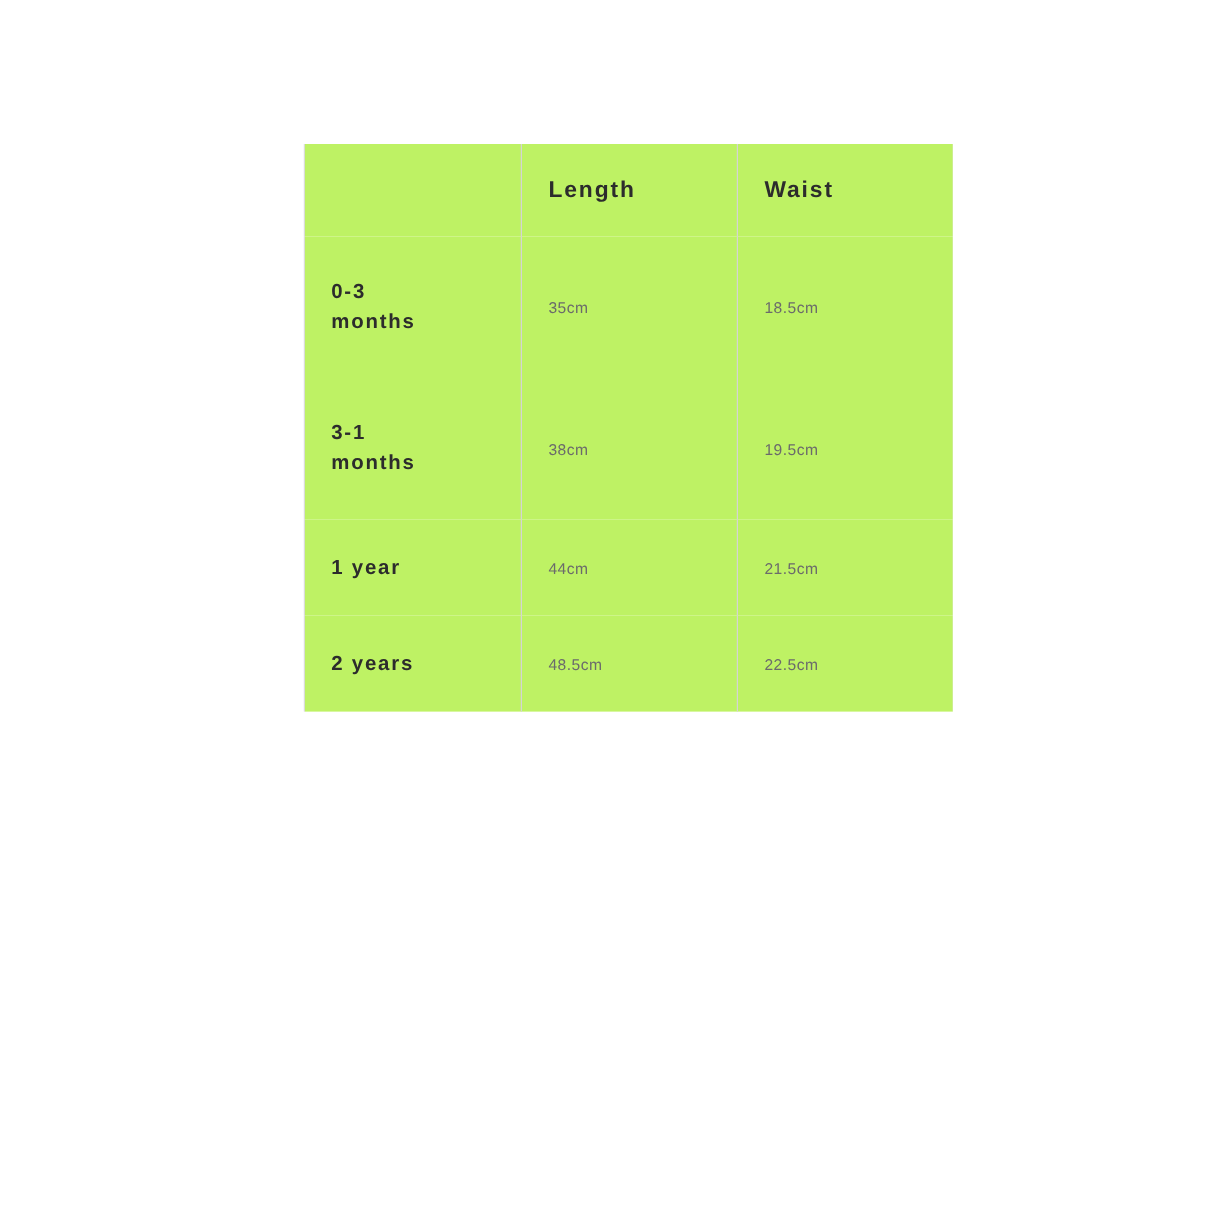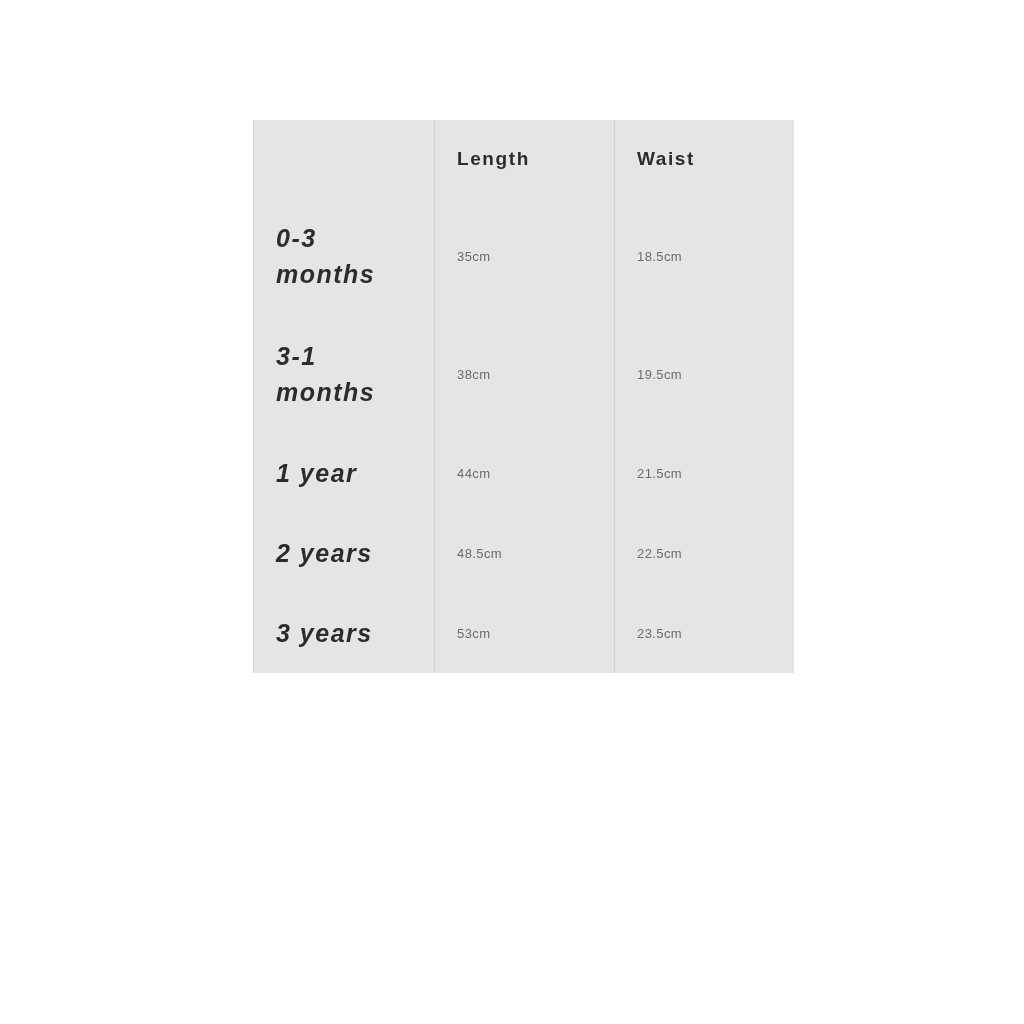--- a/index.html
+++ b/index.html
@@ -46,21 +46,21 @@
 
   table.size-table th,
   table.size-table td {
     margin: 0;
     vertical-align: middle;
     text-align: left;
     border-left: 1px solid #d4d4d4;
     border-right: 1px solid #d4d4d4;
     border-top: 0;
     border-bottom: 0;
-    background: #e5e5e5;
+    background: #bef264;
     box-sizing: border-box;
   }
 
   
   table.size-table th + th,
   table.size-table td + td {
     border-left: 0;
   }
 
   
@@ -82,26 +82,25 @@
     border-bottom: 1px solid #d4d4d4;
   }
 
   
   tbody tr.row-last td {
     border-bottom: 0;
   }
 
   td.cell-label {
     padding: 0 14px 0 22px;
-    font-size: 25px;
+    font-size: 17px;
     font-weight: bold;
     color: #2c2c2c;
     letter-spacing: 1.5px;
     line-height: 1.45;
-    font-style: italic;
   }
 
   td.cell-value {
     padding: 0 12px 0 22px;
     font-size: 13px;
     font-weight: normal;
     color: #6b6b6b;
     letter-spacing: 0.4px;
   }
 
@@ -152,23 +151,16 @@
             <td class="cell-value">44cm</td>
             <td class="cell-value">21.5cm</td>
           </tr>
           <tr class="row-short">
             <td class="cell-label">
               <span class="label-line">2 years</span>
             </td>
             <td class="cell-value">48.5cm</td>
             <td class="cell-value">22.5cm</td>
           </tr>
-          <tr class="row-short">
-            <td class="cell-label">
-              <span class="label-line">3 years</span>
-            </td>
-            <td class="cell-value">53cm</td>
-            <td class="cell-value">23.5cm</td>
-          </tr>
         </tbody>
     </table>
   </div>
 </div>
 
 </body></html>

